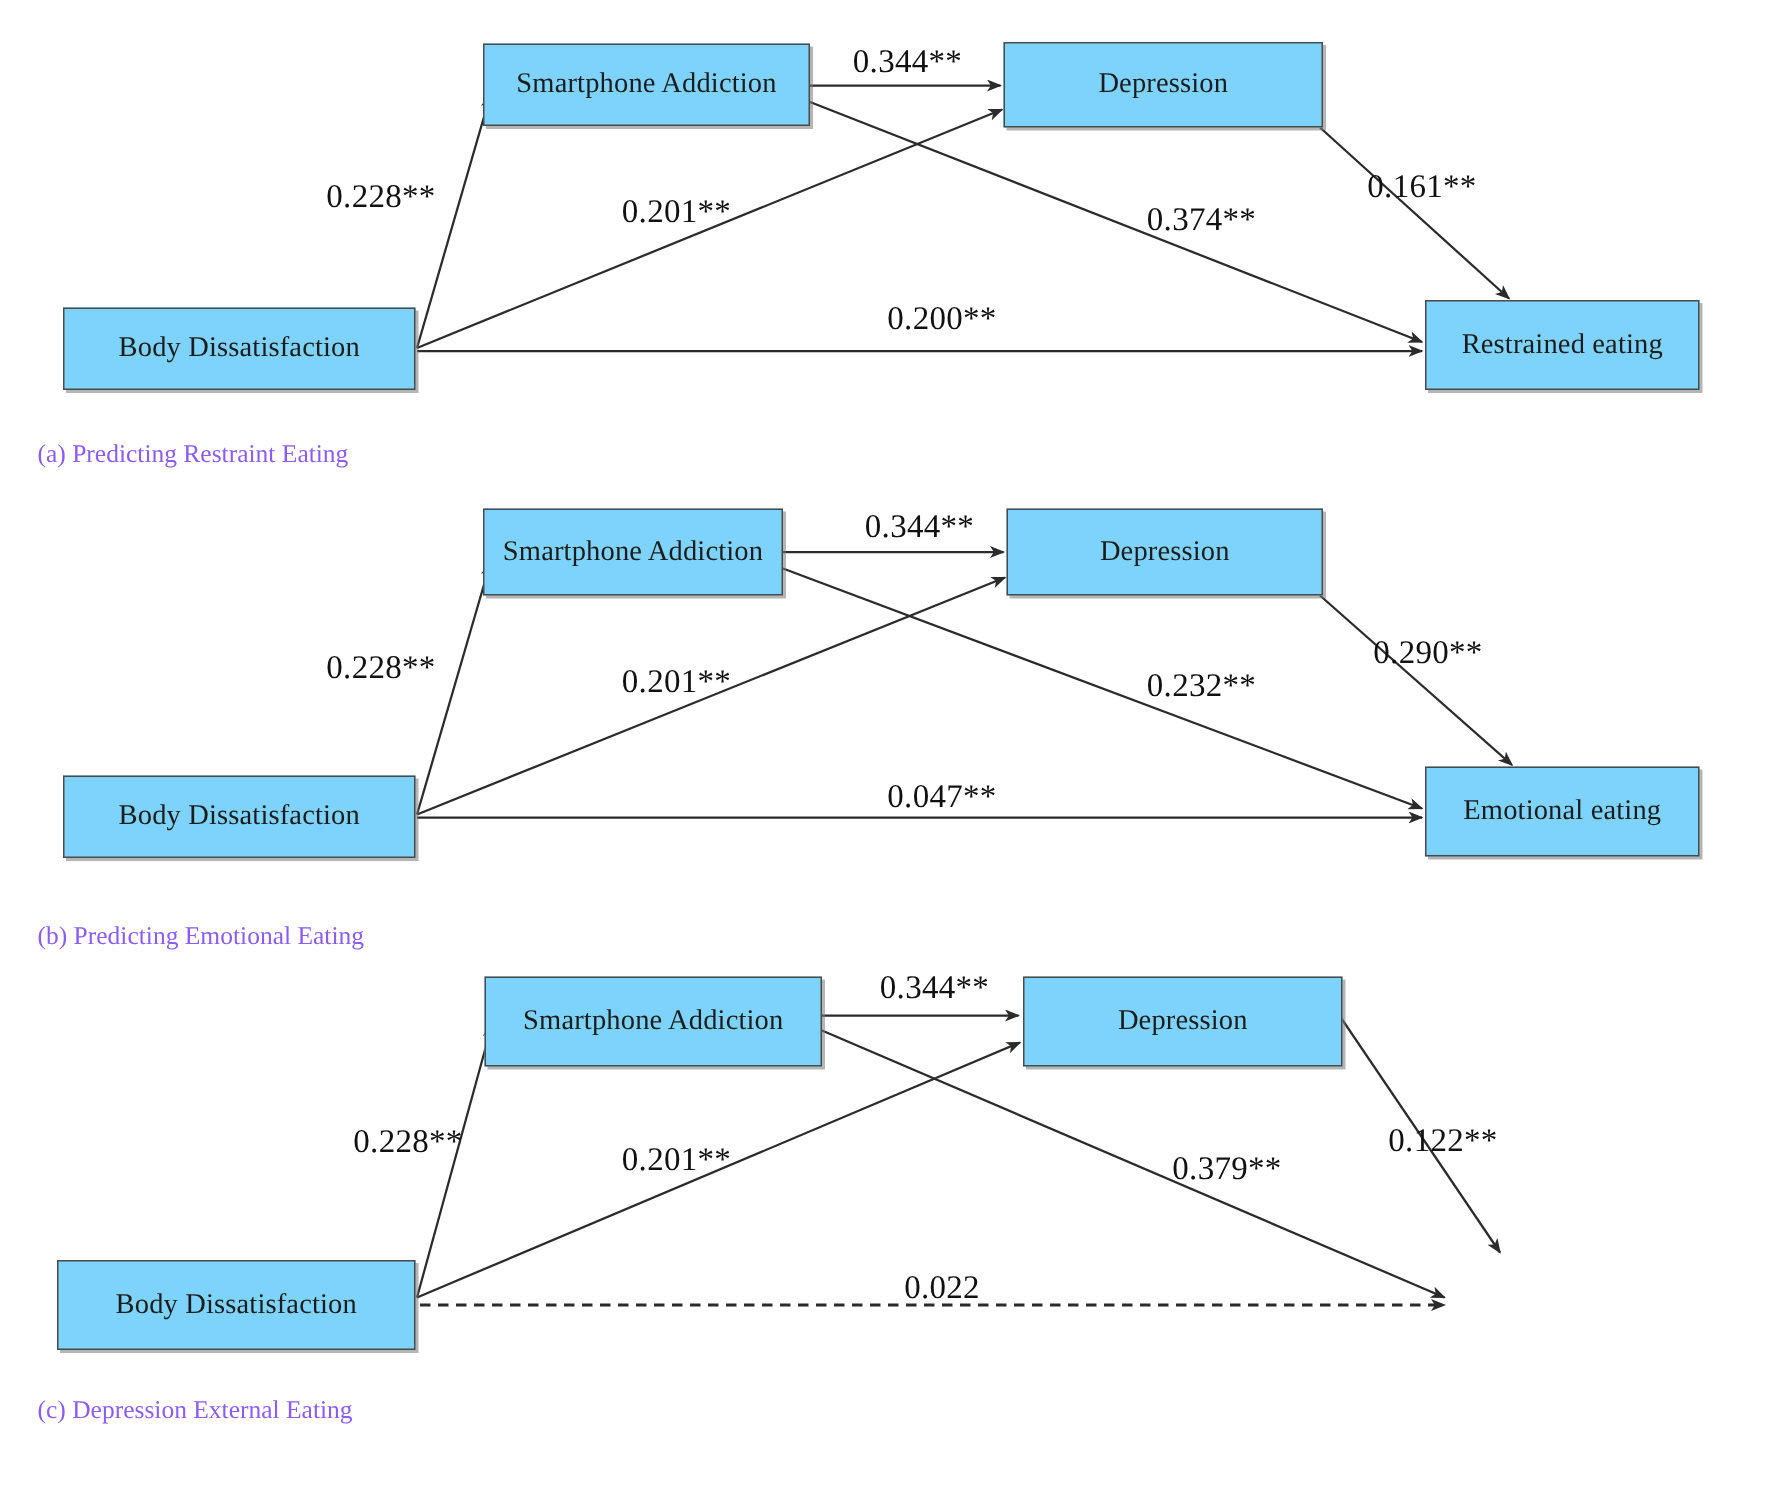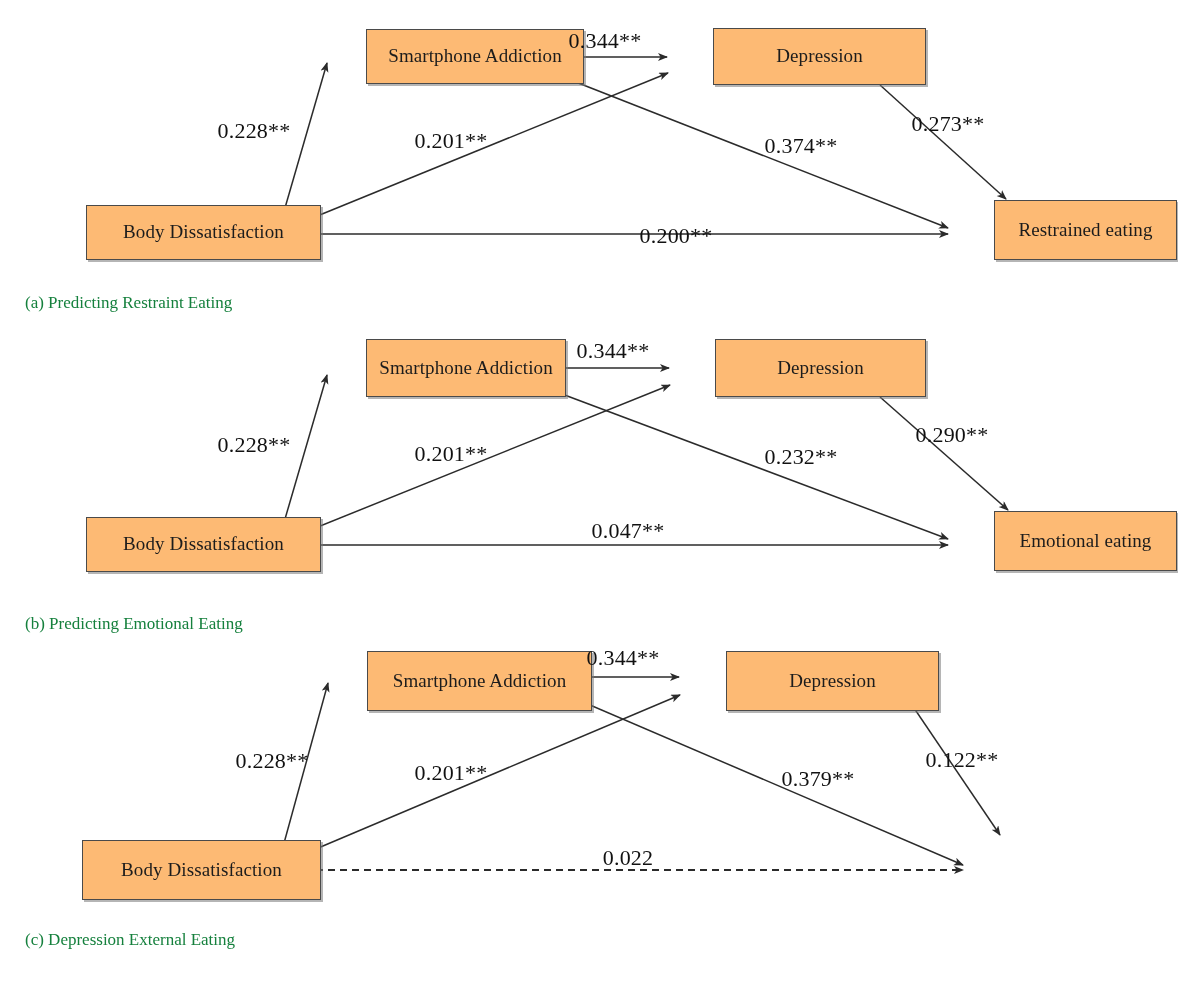--- a/index.html
+++ b/index.html
@@ -25,47 +25,46 @@
   }
   .panel-svg {
     position: absolute;
     left: 0;
     top: 0;
   }
   .node-box {
     position: absolute;
     box-sizing: border-box;
     border: 1.6px solid #4a4a4a;
-    background: #fdba74;
+    background: #7dd3fc;
     display: flex;
     align-items: center;
     justify-content: center;
     box-shadow: 2px 2px 0 0 rgba(120,120,120,0.55);
-    margin-left: 44px;
   }
   .node-label {
     font-size: 19px;
     line-height: 1.1;
     color: #1c1c1c;
     white-space: nowrap;
     letter-spacing: 0.1px;
   }
   .edge-label {
     position: absolute;
     font-size: 22px;
     color: #111111;
     white-space: nowrap;
     transform: translate(-50%, -50%);
     background: transparent;
     letter-spacing: 0.2px;
   }
   .panel-caption {
     position: absolute;
     font-size: 17px;
-    color: #15803d;
+    color: #8b5cf6;
     white-space: nowrap;
   }
 </style>
 </head>
 <body>
 
 <div id="figure">
 
   <div class="panel" style="top:0px;height:320px;">
     <svg class="panel-svg" width="1178" height="320">
@@ -98,22 +97,22 @@
       <span class="node-label">Depression</span>
     </div>
     <div class="node-box" style="left:950px;top:200px;width:183px;height:60px;">
       <span class="node-label">Restrained eating</span>
     </div>
 
     <div class="edge-label" style="left:254px;top:131px;">0.228**</div>
     <div class="edge-label" style="left:451px;top:141px;">0.201**</div>
     <div class="edge-label" style="left:605px;top:41px;">0.344**</div>
     <div class="edge-label" style="left:801px;top:146px;">0.374**</div>
-    <div class="edge-label" style="left:948px;top:124px;">0.273**</div>
-    <div class="edge-label" style="left:628px;top:236px;margin-left:48px;">0.200**</div>
+    <div class="edge-label" style="left:948px;top:124px;">0.161**</div>
+    <div class="edge-label" style="left:628px;top:212px;">0.200**</div>
 
     <div class="panel-caption" style="left:25px;top:293px;">(a) Predicting Restraint Eating</div>
   </div>
 
   <div class="panel" style="top:305px;height:320px;">
     <svg class="panel-svg" width="1178" height="320">
       <defs>
         <marker id="arrB" markerWidth="11" markerHeight="11" refX="9" refY="4" orient="auto" markerUnits="userSpaceOnUse">
           <path d="M0,0 L10,4 L0,8 L2.6,4 Z" fill="#2b2b2b"></path>
         </marker>

